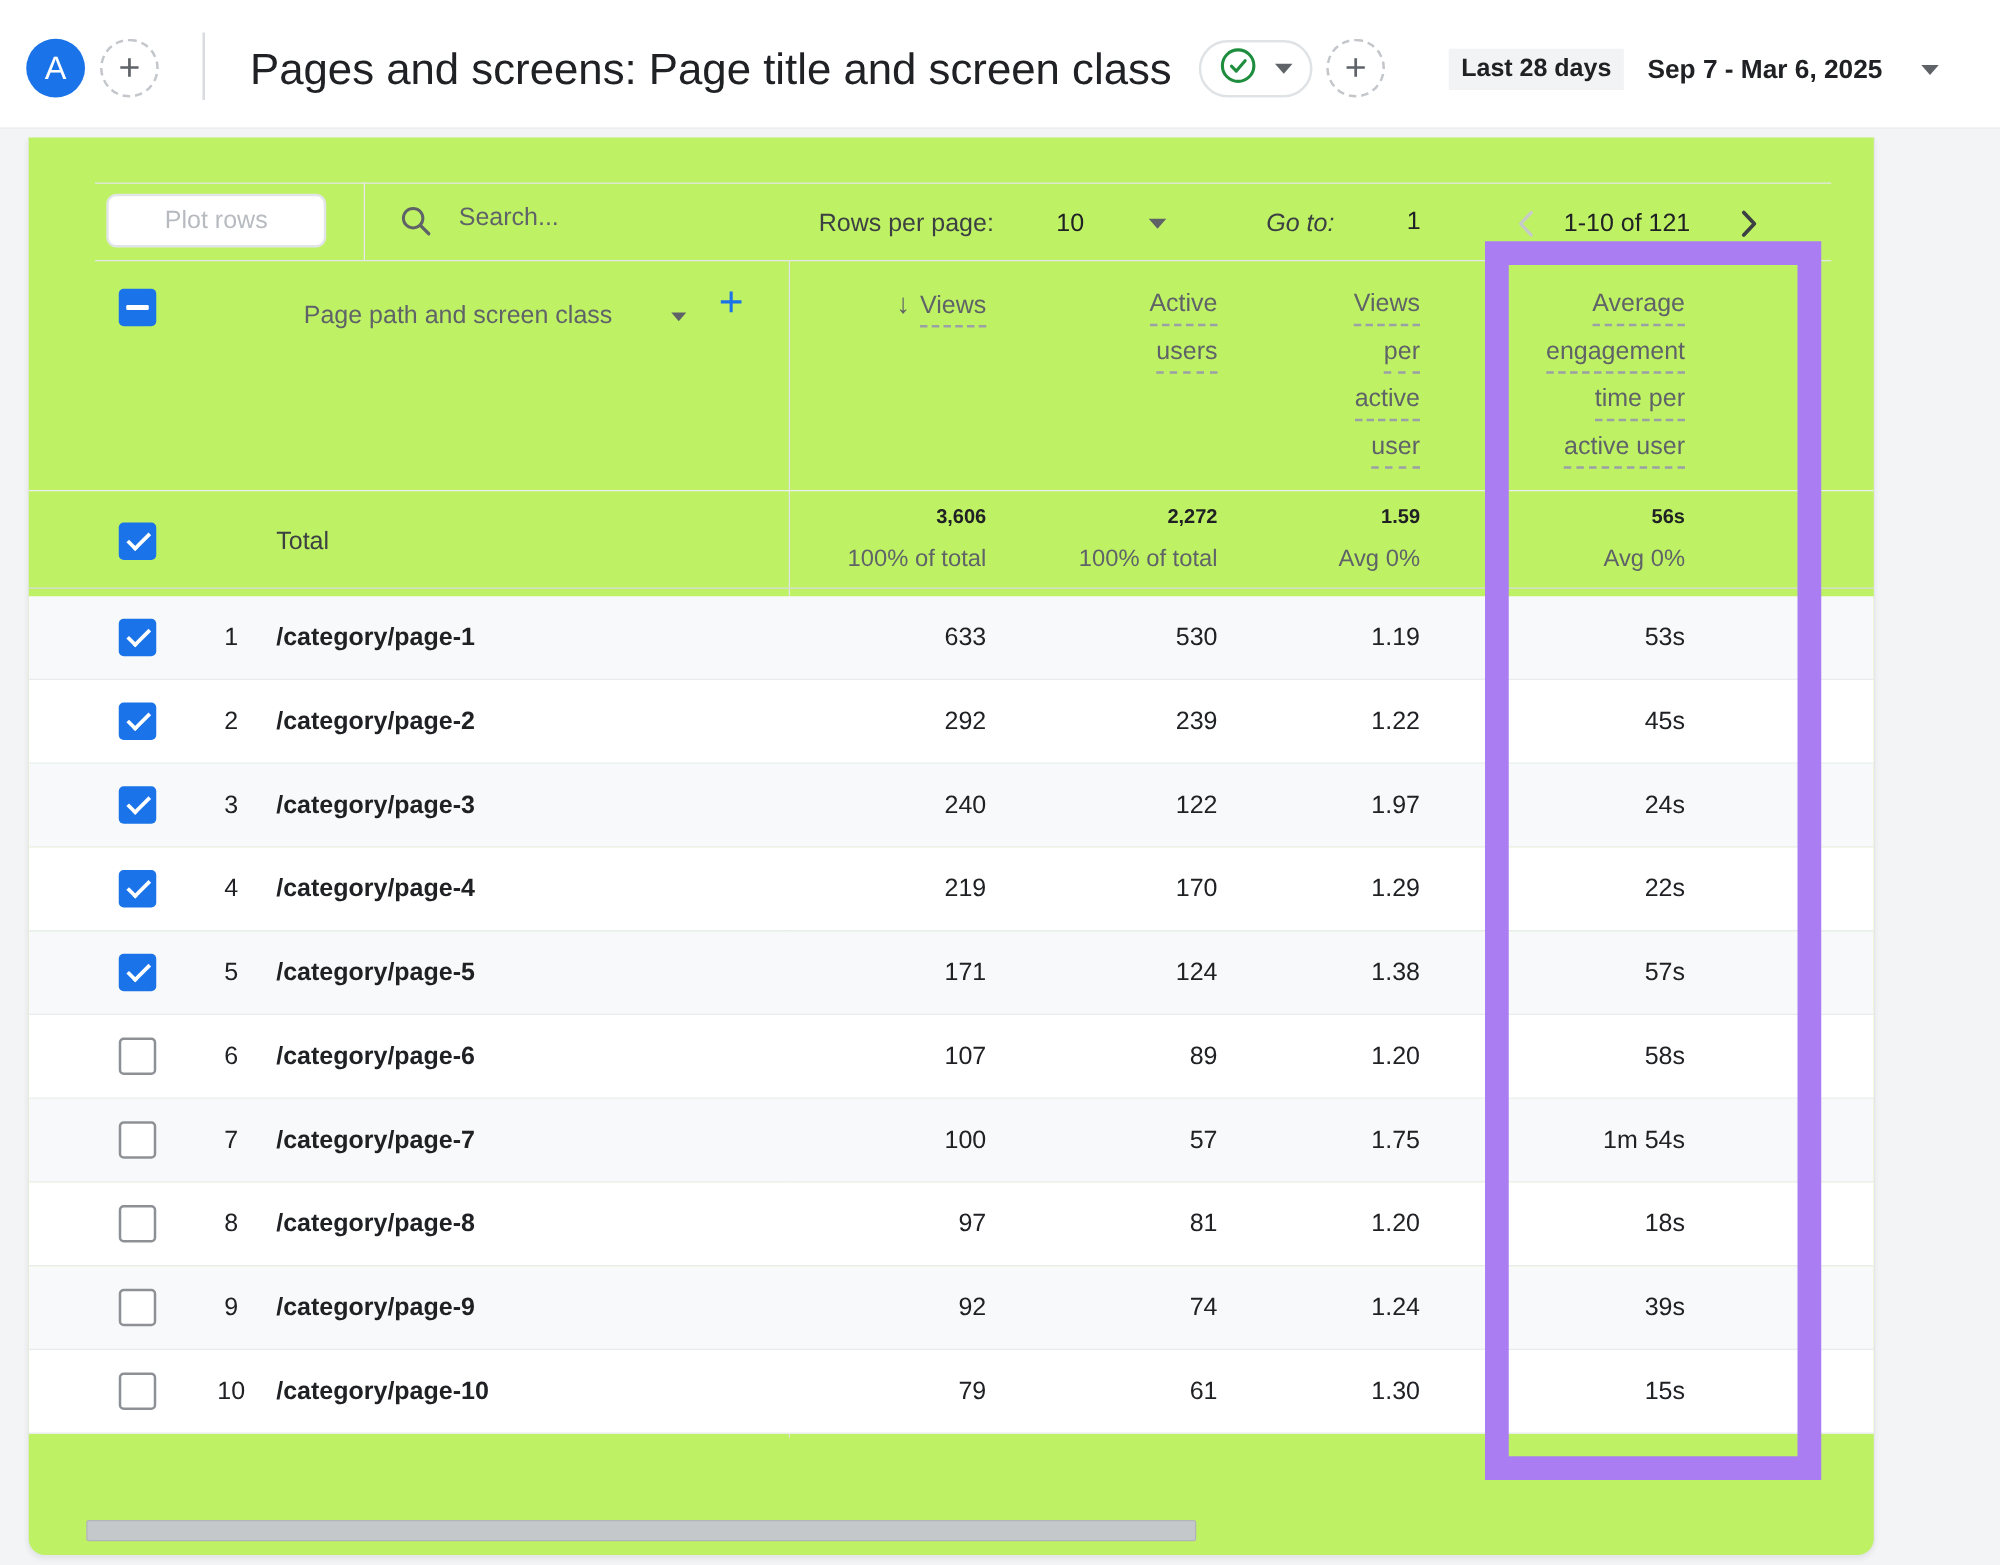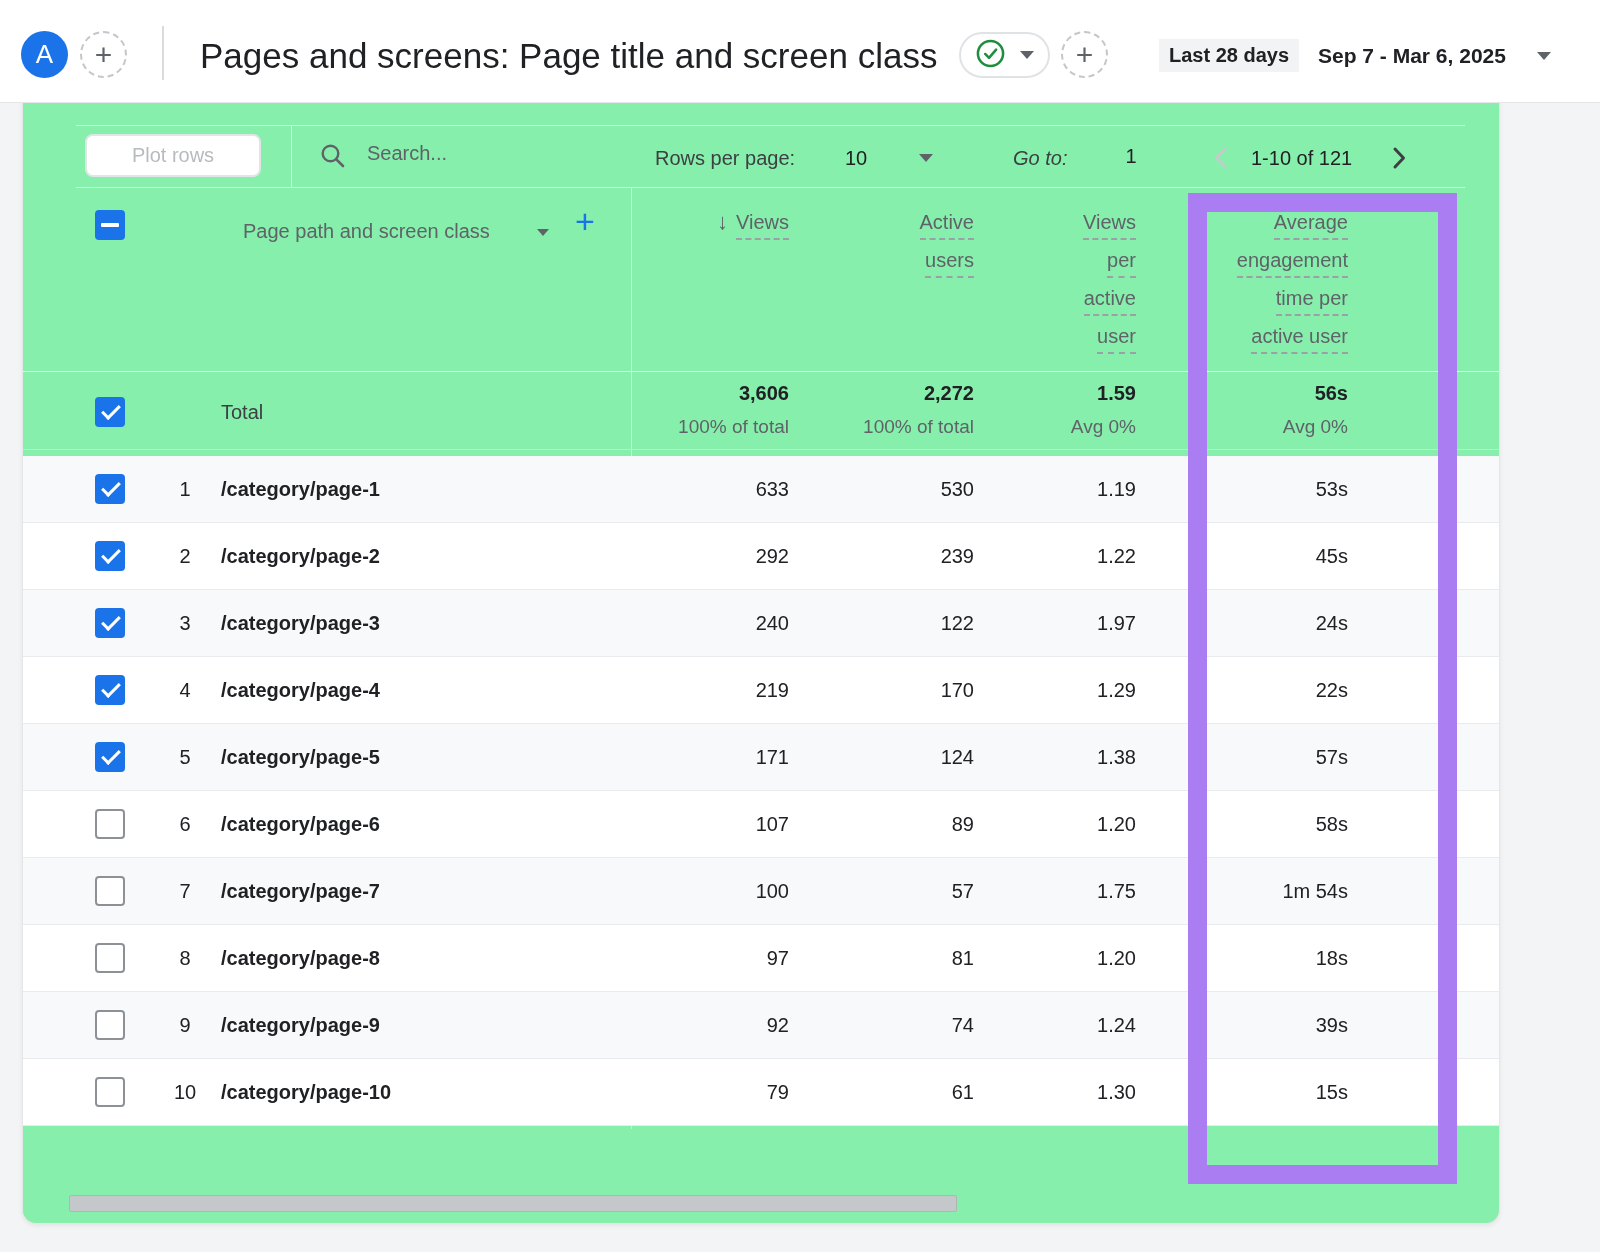--- a/index.html
+++ b/index.html
@@ -13,21 +13,21 @@
   .dc1 { left:80px; } .dc2 { left:1061px; }
   .tb-divider { position:absolute; left:162px; top:26px; width:2px; height:54px; background:#d9dbde; }
   .page-title { position:absolute; left:200px; top:36px; font-size:35px; line-height:40px; color:#202124; white-space:nowrap; }
   .badge-pill { position:absolute; left:959px; top:32px; height:46px; border:2px solid #e0e3e6; border-radius:23px; background:#fff; display:flex; align-items:center; gap:14px; padding:0 14px; }
   .caret { width:0; height:0; border-left:7px solid transparent; border-right:7px solid transparent; border-top:8px solid #5f6368; }
   .date-label { position:absolute; left:1159px; top:39px; background:#f1f3f4; padding:5px 10px; font-size:20px; font-weight:700; color:#202124; white-space:nowrap; }
   .date-value { position:absolute; left:1318px; top:44px; font-size:21px; font-weight:700; color:#202124; white-space:nowrap; }
   .date-caret { position:absolute; left:1537px; top:52px; }
 
   
-  .card { position:absolute; left:22px; top:89px; width:1478px; height:1135px; background:#86efac; border:1px solid #e4e6ea; border-top:none; border-radius:0 0 14px 14px; box-shadow:0 2px 4px rgba(60,64,67,.08); z-index:1; }
+  .card { position:absolute; left:22px; top:110px; width:1478px; height:1135px; background:#bef264; border:1px solid #e4e6ea; border-top:none; border-radius:0 0 14px 14px; box-shadow:0 2px 4px rgba(60,64,67,.08); z-index:1; }
   .rule1 { position:absolute; left:53px; right:34px; top:36px; height:1px; background:#e4e6e9; }
   .rule2 { position:absolute; left:53px; right:34px; top:98px; height:1px; background:#e4e6e9; }
 
   
   .plot-rows { position:absolute; left:62px; top:45px; width:176px; height:43px; border:2px solid #e2e5e8; border-radius:8px; background:#fff; color:#b7bbc0; font-size:20px; display:flex; align-items:center; justify-content:center; }
   .tbr-divider { position:absolute; left:268px; top:36px; width:1px; height:62px; background:#e6e8eb; }
   .search-icon { position:absolute; left:296px; top:53px; }
   .search-input { position:absolute; left:344px; top:53px; width:250px; border:none; outline:none; font-size:20px; color:#5f6368; background:transparent; font-family:inherit; }
   .search-input::placeholder { color:#5f6368; opacity:1; }
   .tlabel { position:absolute; top:58px; font-size:20px; color:#3c4043; white-space:nowrap; }
@@ -57,21 +57,21 @@
   .hline { margin-bottom:7px; line-height:26px; white-space:nowrap; }
   .dashed { display:inline-block; border-bottom:2px dashed #9aa0a6; padding-bottom:3px; }
   .sorticon { font-size:22px; color:#5f6368; margin-right:8px; }
   .hb-views { right:710px; } .hb-au { right:525px; } .hb-vpau { right:363px; } .hb-aet { right:151px; }
 
   
   .total-row { position:absolute; left:0; right:0; top:282px; height:79px; border-top:1px solid #eceef1; border-bottom:1px solid #d8dade; }
   .total-row .cb { left:72px; top:25px; }
   .total-label { position:absolute; left:198px; top:29px; font-size:20px; color:#3c4043; }
   .tval { position:absolute; text-align:right; }
-  .tval .main { font-size:20px; font-weight:700; color:#202124; line-height:26px; }
+  .tval .main { font-size:16px; font-weight:700; color:#202124; line-height:26px; }
   .tval .sub { font-size:19px; color:#5f6368; line-height:26px; margin-top:8px; }
   .tv-views { right:710px; top:8px; } .tv-au { right:525px; top:8px; } .tv-vpau { right:363px; top:8px; } .tv-aet { right:151px; top:8px; }
 
   
   .rows { position:absolute; left:0; right:0; top:367px; }
   .trow { position:relative; height:67px; border-bottom:1px solid #e9ebee; background:#fff; }
   .trow:nth-child(odd) { background:#f8f9fa; }
   .trow .cb { left:72px; top:18px; }
   .rnum { position:absolute; left:138px; width:48px; text-align:center; line-height:67px; font-size:20px; color:#202124; }
   .rpath { position:absolute; left:198px; line-height:67px; font-size:20px; font-weight:700; color:#202124; white-space:nowrap; }

